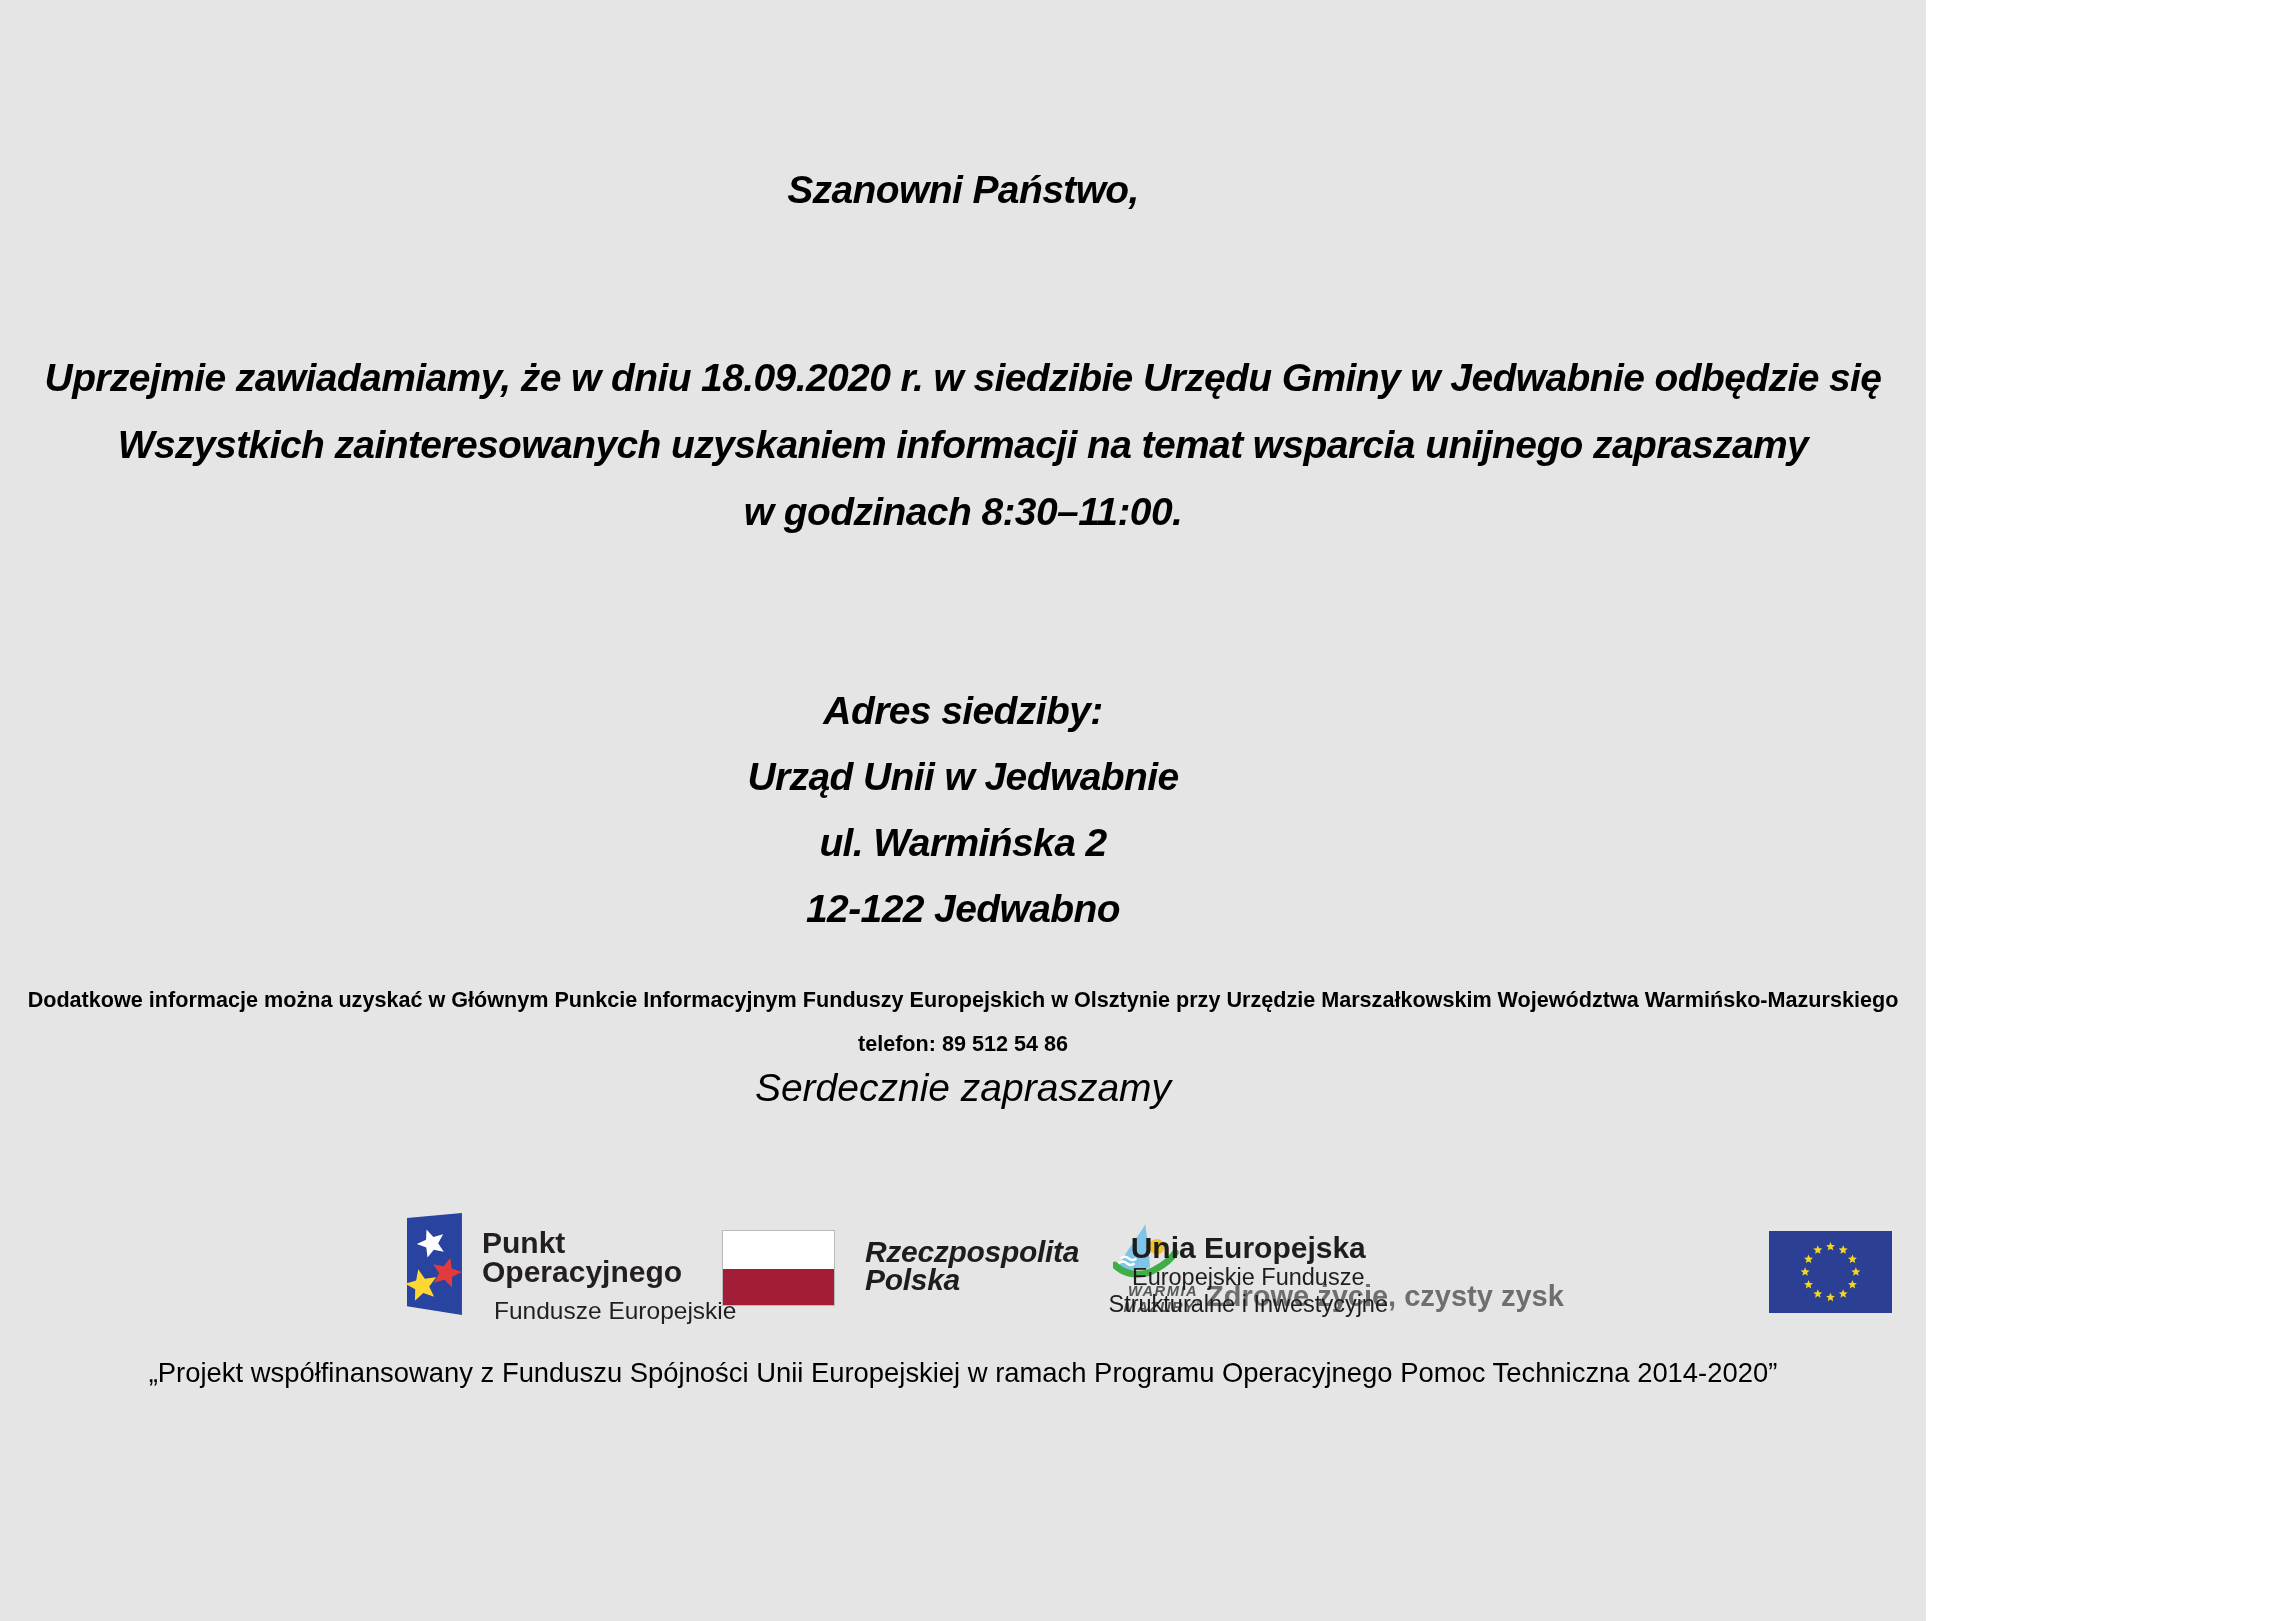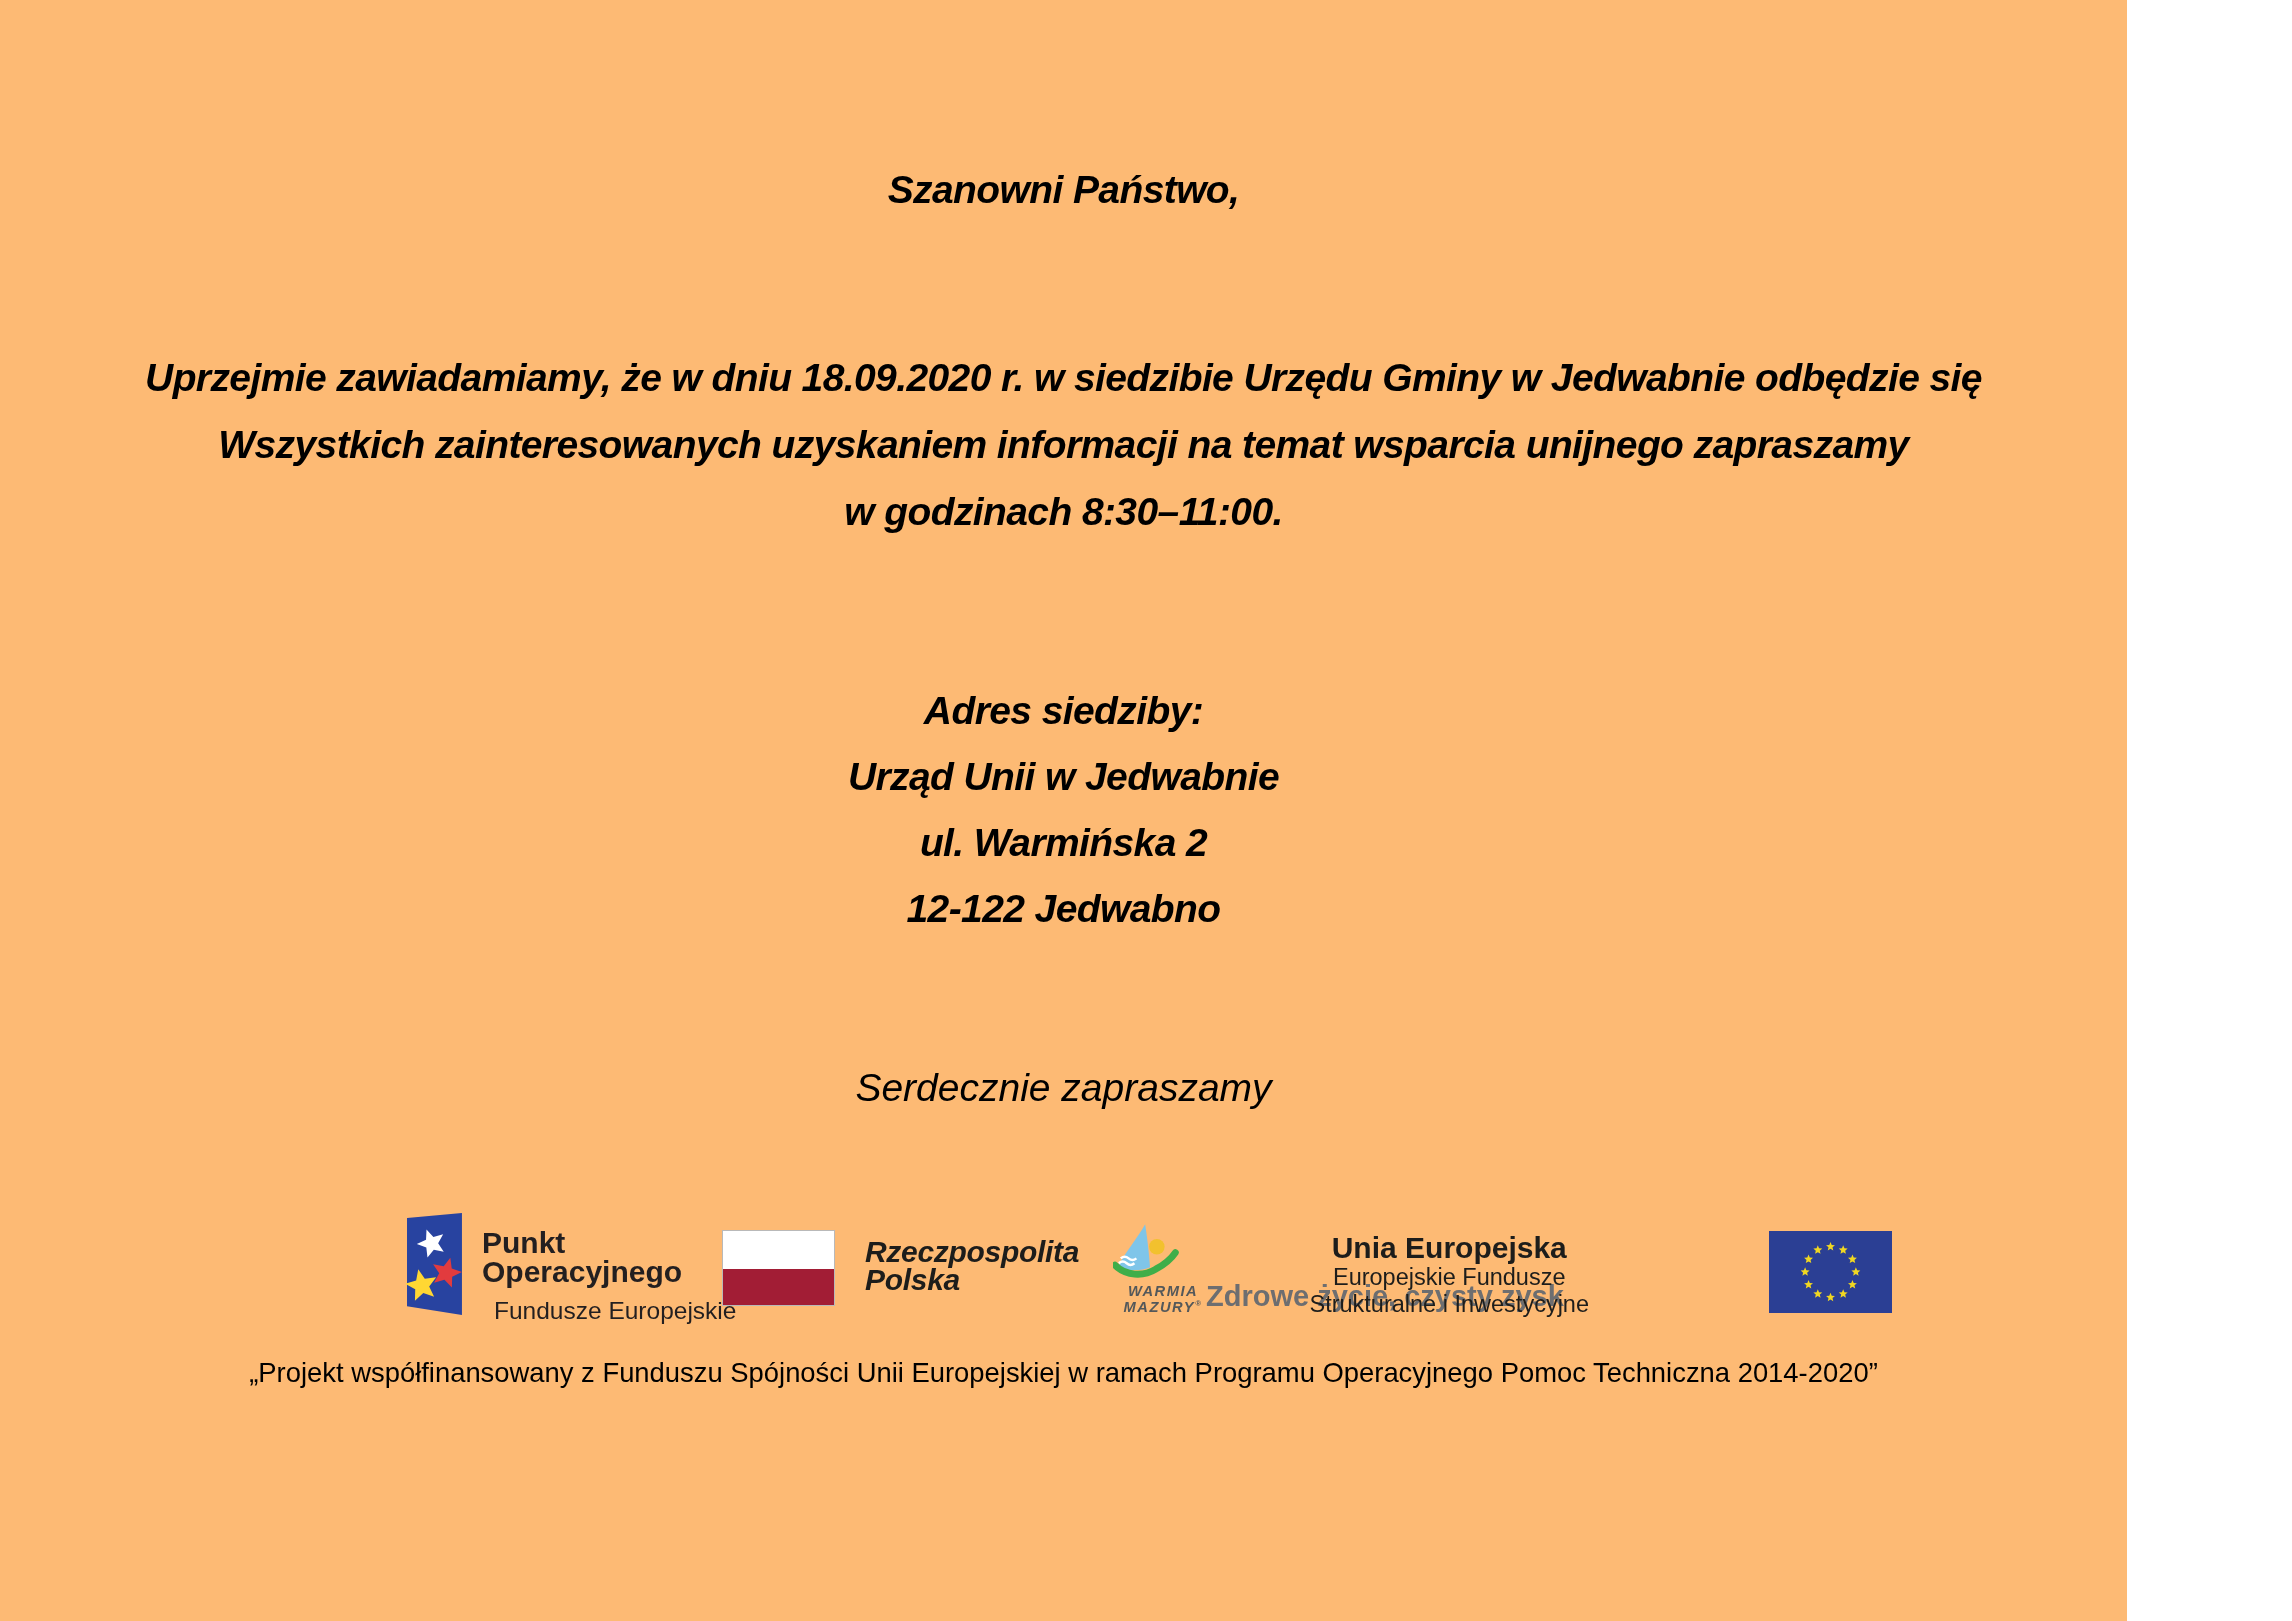--- a/index.html
+++ b/index.html
@@ -1,19 +1,19 @@
 <!DOCTYPE html>
 <html><head>
 <meta charset="utf-8">
 <style>
   html,body { margin:0; padding:0; background:#ffffff; }
   .page {
     position:relative;
-    width:2127px; height:1621px;
-    background:#fdba74;
+    width:1926px; height:1621px;
+    background:#e5e5e5;
     overflow:hidden;
     font-family:"Liberation Sans", sans-serif;
     color:#000000;
   }
   .center-text {
     position:absolute; left:0; right:0;
     text-align:center; white-space:nowrap;
   }
   .salutation {
     top:167px; font-size:39px; line-height:45px;
@@ -86,20 +86,24 @@
     <div>w godzinach 8:30–11:00.</div>
   </div>
 
   <div class="center-text address-block">
     <div>Adres siedziby:</div>
     <div>Urząd Unii w Jedwabnie</div>
     <div>ul. Warmińska 2</div>
     <div>12-122 Jedwabno</div>
   </div>
 
+  <div class="center-text info-block">
+    <div>Dodatkowe informacje można uzyskać w Głównym Punkcie Informacyjnym Funduszy Europejskich w Olsztynie przy Urzędzie Marszałkowskim Województwa Warmińsko-Mazurskiego</div>
+    <div>telefon: 89 512 54 86</div>
+  </div>
 
   <div class="center-text closing">Serdecznie zapraszamy</div>
 
   <svg class="logo-abs fe-icon" width="71" height="104" viewBox="0 0 72 106" xmlns="http://www.w3.org/2000/svg">
     <defs>
       <path id="starA" d="M0,-10 L2.65,-3.64 L9.51,-3.09 L4.28,1.39 L5.88,8.09 L0,4.5 L-5.88,8.09 L-4.28,1.39 L-9.51,-3.09 L-2.65,-3.64 Z"></path>
     </defs>
     <polygon points="9,5 65,0 65,104 9,95" fill="#2843a0"></polygon>
     <use href="#starA" xlink:href="#starA" transform="translate(34,31) rotate(-20) scale(1.5)" fill="#ffffff"></use>
     <use href="#starA" xlink:href="#starA" transform="translate(49,61) rotate(15) scale(1.6)" fill="#e23b3e"></use>

